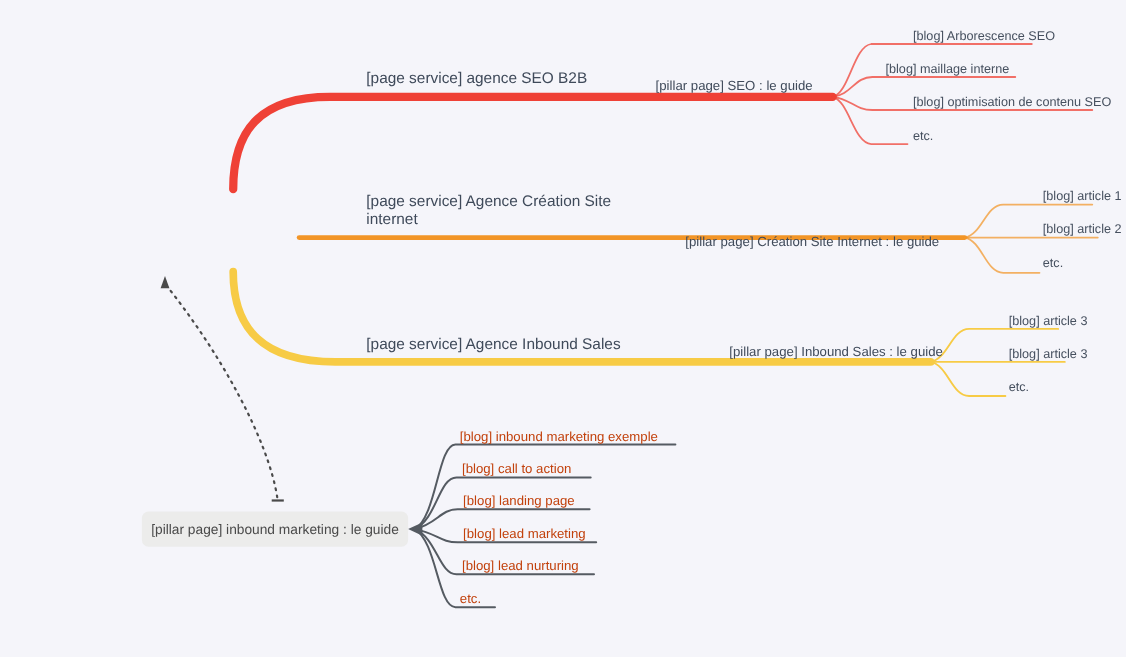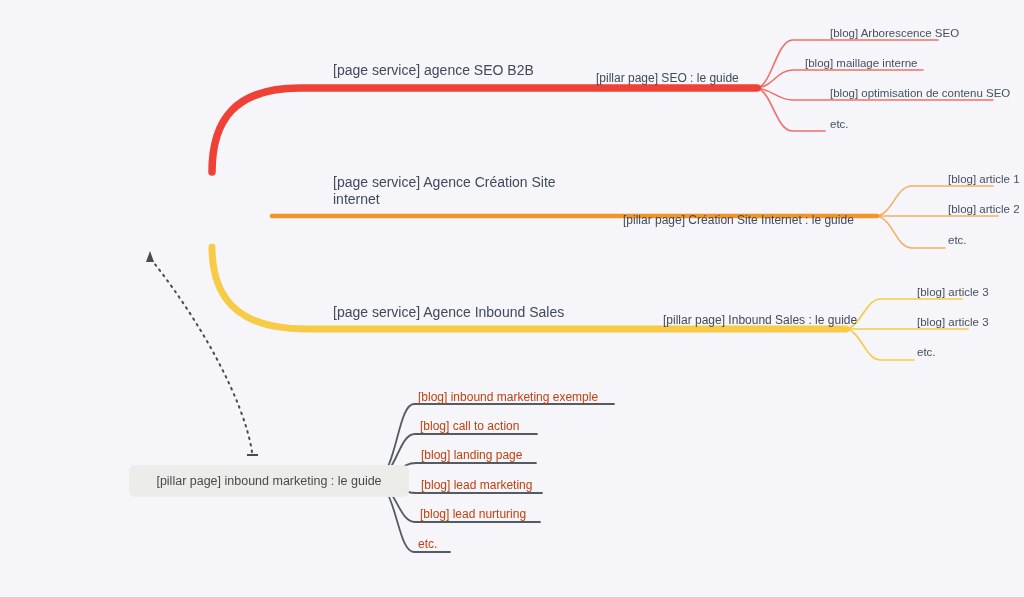--- a/index.html
+++ b/index.html
@@ -52,21 +52,21 @@
     line-height: 27px;
     color: #2f3640;
     text-align: center;
     white-space: pre-line;
   }
   
   #gray-node {
     position: absolute;
     left: 129px;
     top: 465px;
-    width: 280px;
+    width: 242px;
     height: 32px;
     box-sizing: border-box;
     background: #ececeb;
     border-radius: 6px;
     display: flex;
     align-items: center;
     justify-content: center;
   }
   #gray-node .txt {
     font-size: 12.5px;

